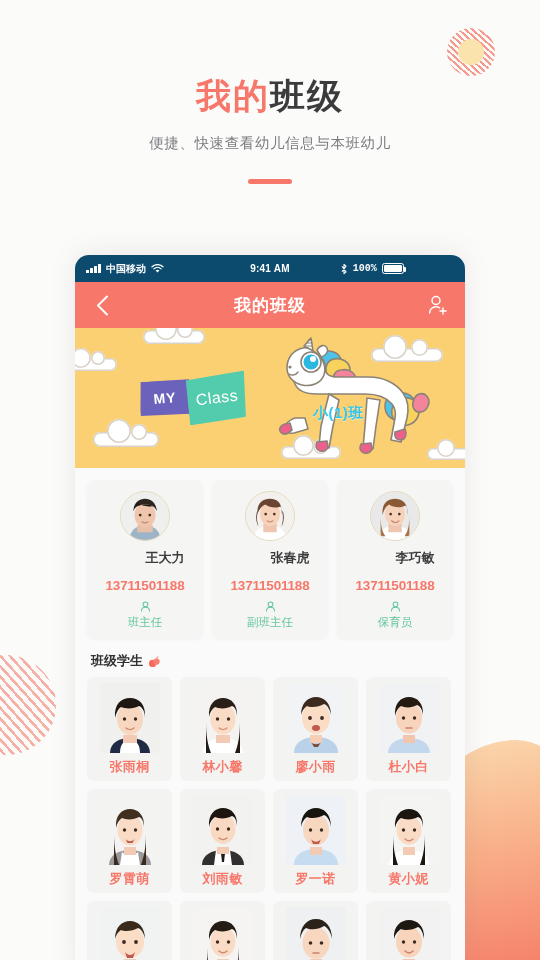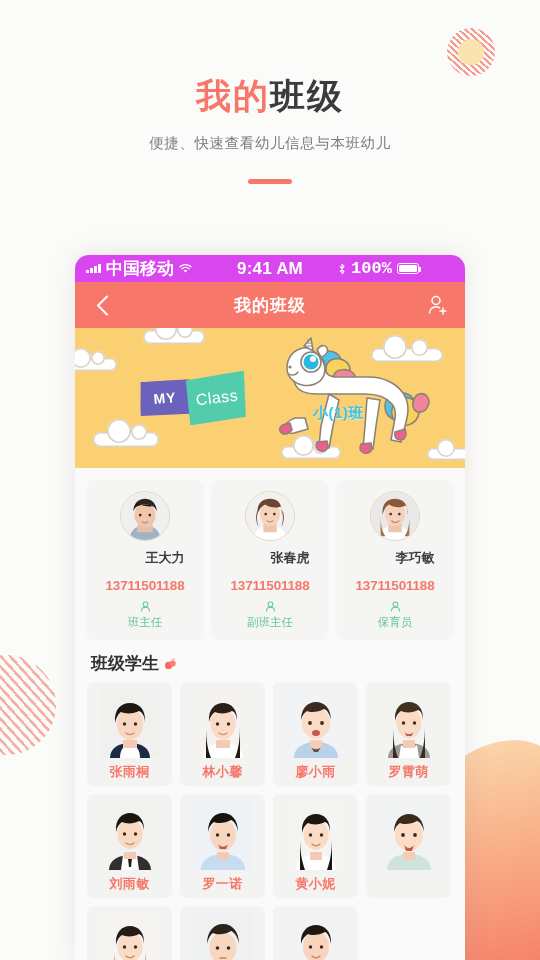--- a/index.html
+++ b/index.html
@@ -57,22 +57,22 @@
   
   #phone {
     position:absolute; left:75px; top:255px; width:390px; height:720px;
     border-radius:14px 14px 0 0;
     background:#fafafa; overflow:hidden; z-index:4;
     box-shadow:0 -2px 26px rgba(120,110,110,.13);
   }
 
   
   #statusbar{
-    height:27px; background:#d946ef; color:#fff;
-    display:flex; align-items:center; padding:0 11px; font-size:17px; font-weight:bold;
+    height:27px; background:#0c4a6e; color:#fff;
+    display:flex; align-items:center; padding:0 11px; font-size:10px; font-weight:bold;
   }
   .sb-left,.sb-right{ display:flex; align-items:center; gap:5px; flex:1; }
   .sb-right{ justify-content:center;font-family:Liberation Mono, monospace; }
   .sb-mid{ flex:0 0 auto; letter-spacing:.2px;text-align:center; }
   .bars{ display:flex; align-items:flex-end; gap:1.5px; height:9px; }
   .bars i{ width:2.6px; background:#fff; border-radius:.5px; display:block; }
   .bars i:nth-child(1){height:3.5px}
   .bars i:nth-child(2){height:5.5px}
   .bars i:nth-child(3){height:7.5px}
   .bars i:nth-child(4){height:9px}
@@ -148,21 +148,21 @@
     width:50px; height:50px; border-radius:50%; border:1.5px solid #e4d9b8; overflow:hidden;
     background:#efeeec; position:relative;
   }
   .tavatar svg{ display:block; width:100%; height:100%; }
   .tname{ margin-top:8px; font-size:13px; color:#3c3c3e; font-weight:bold;margin-left:40px; }
   .tphone{ margin-top:11px; font-size:13.5px; color:#f7776a; font-weight:bold; letter-spacing:-.2px;}
   .trole{ margin-top:8px; font-size:11.5px; color:#64c59c; display:flex; align-items:center; gap:3px;flex-direction:column;}
 
   
   #students-head{
-    padding:13px 16px 7px; font-size:17px; font-weight:bold; color:#323234;
+    padding:13px 16px 7px; font-size:13px; font-weight:bold; color:#323234;
     display:flex; align-items:center; gap:4px;
   }
   #students-grid{ display:flex; flex-wrap:wrap; gap:8px; padding:0 12px; }
   .scard{
     width:85px; background:#f3f4f2; border-radius:7px; padding:6px 5px 5px;
     display:flex; flex-direction:column; align-items:center;
   }
   .sphoto{ width:60px; height:70px; border-radius:3px; overflow:hidden; background:#eceeed;}
   .sphoto svg{ display:block; width:100%; height:100%;}
   .sname{ margin-top:5px; font-size:13px; color:#f7776a; font-weight:bold; letter-spacing:.4px;}
@@ -412,20 +412,35 @@
           <path d="M15 32c0-12 7-18 15-18s15 6 15 18c-1-6-4-10-7-11-5 3-13 4-17 2-3 2-5 5-6 9z" fill="#3b2a1d"></path>
           <circle cx="24" cy="35" r="1.9" fill="#3a2a20"></circle>
           <circle cx="36" cy="35" r="1.9" fill="#3a2a20"></circle>
           <ellipse cx="30" cy="45" rx="4" ry="3" fill="#c0584e"></ellipse>
           <path d="M25 59c2 3 8 3 10 0l-3 5h-4z" fill="#7b4a3a"></path>
         </svg>
       </div>
       <div class="sname">廖小雨</div>
     </div>
 
+    <div class="scard">
+      <div class="sphoto">
+        <svg viewBox="0 0 60 70">
+          <rect width="60" height="70" fill="#f1f2f3"></rect>
+          <path d="M9 70c0-10 10-15 21-15s21 5 21 15z" fill="#c3d8ec"></path>
+          <path d="M24 52h12v8H24z" fill="#f1c6ad"></path>
+          <ellipse cx="30" cy="35" rx="13" ry="15.5" fill="#f7d4bb"></ellipse>
+          <path d="M16 33c-1-13 6-19 14-19s15 6 14 19c0-6-3-10-6-11-5 3-12 3-16 1-3 2-5 5-6 10z" fill="#241a12"></path>
+          <circle cx="24.5" cy="35" r="1.7" fill="#3a2a20"></circle>
+          <circle cx="35.5" cy="35" r="1.7" fill="#3a2a20"></circle>
+          <path d="M27 45h6" stroke="#c8816b" stroke-width="1.4" stroke-linecap="round"></path>
+        </svg>
+      </div>
+      <div class="sname">杜小白</div>
+    </div>
 
     <div class="scard">
       <div class="sphoto">
         <svg viewBox="0 0 60 70">
           <rect width="60" height="70" fill="#f3f3f2"></rect>
           <path d="M9 70c0-10 10-15 21-15s21 5 21 15z" fill="#9a9a9c"></path>
           <path d="M22 57c3 4 13 4 16 0l2 13H20z" fill="#fff"></path>
           <path d="M24 52h12v8H24z" fill="#f3cbb4"></path>
           <path d="M14 38c0 15 2 23 5 32h-5zM46 38c0 15-2 23-5 32h5z" fill="#3b2a1d"></path>
           <ellipse cx="30" cy="35" rx="12.5" ry="15.5" fill="#fadcc6"></ellipse>

